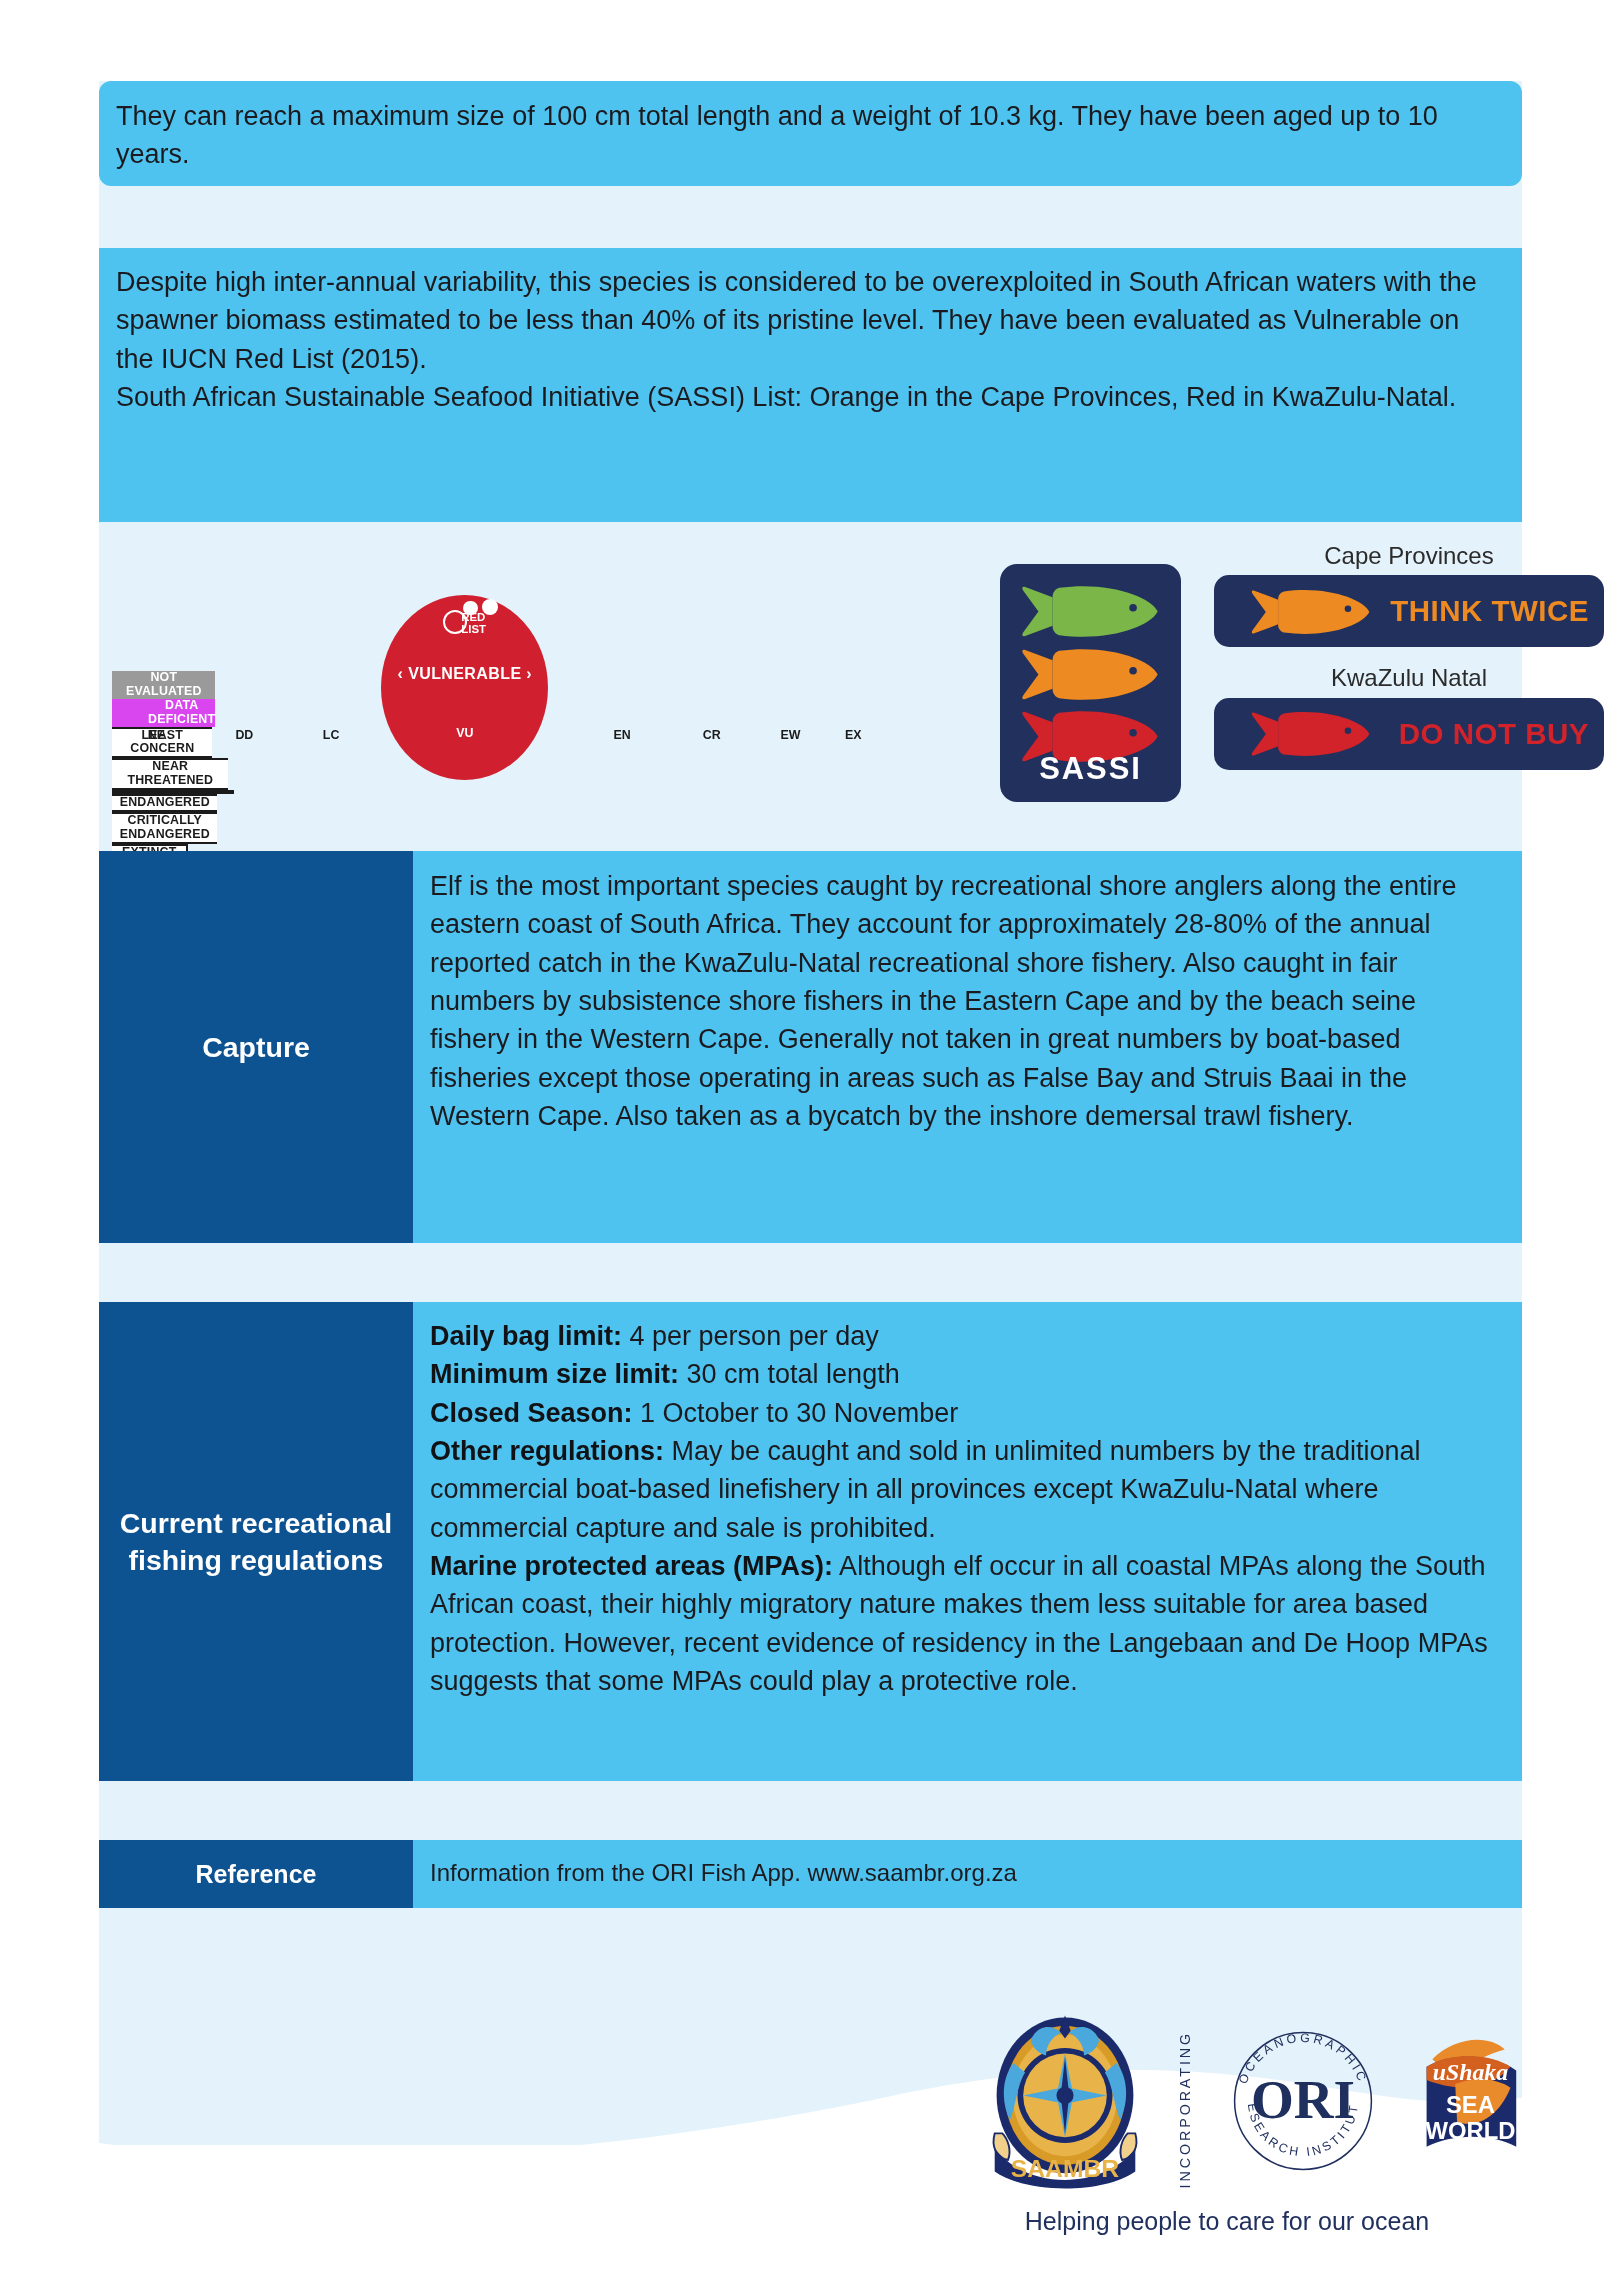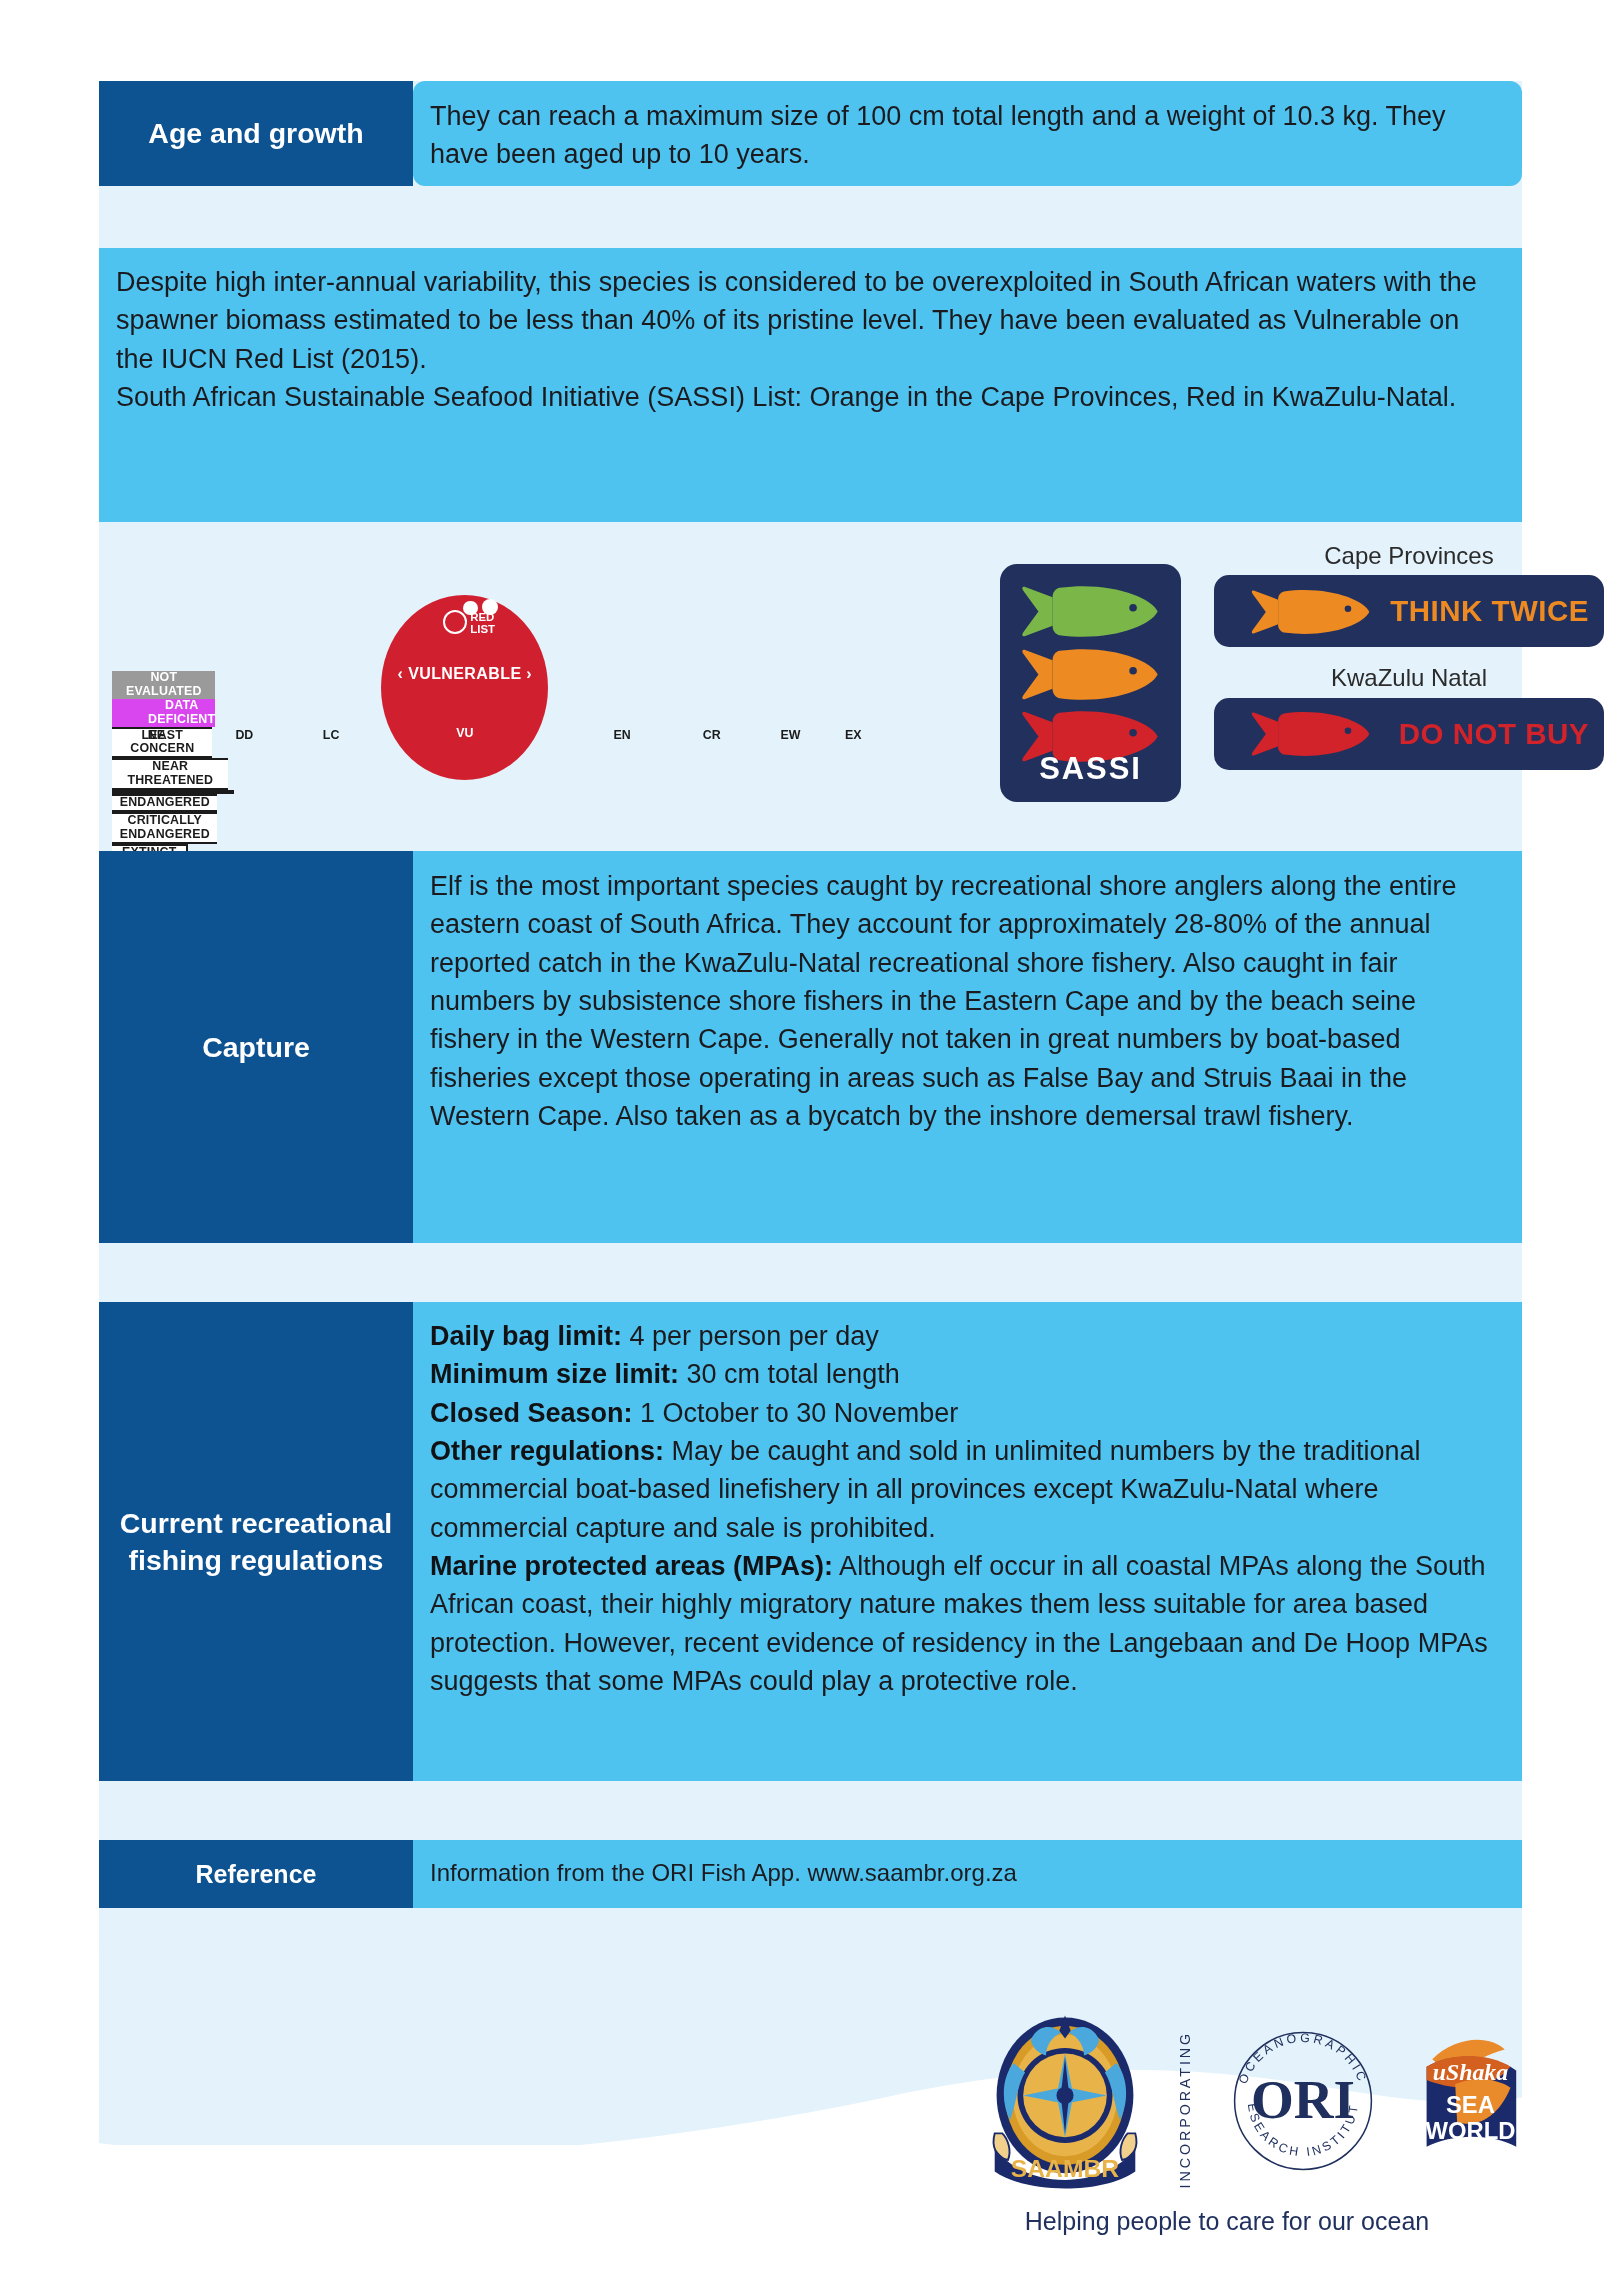--- a/index.html
+++ b/index.html
@@ -80,21 +80,21 @@
   .vu-bubble .vu-text{
     position:absolute;top:70px;left:0;width:167px;text-align:center;
     color:#ffffff;font-size:16px;font-weight:bold;letter-spacing:0.4px;white-space:nowrap;
   }
   .vu-bubble .vu-code{
     position:absolute;top:131px;left:0;width:167px;text-align:center;
     color:#ffffff;font-size:12.4px;font-weight:bold;
   }
   .redlist-mark{position:absolute;top:13.3px;left:48px;width:76px;height:44px;color:#fff;}
   .redlist-mark .rl-text{
-    position:absolute;left:32px;top:3.8px;font-size:11.4px;font-weight:bold;line-height:1.0;margin-left:9px;
+    position:absolute;left:32px;top:3.8px;font-size:11.4px;font-weight:bold;line-height:1.0;
   }
   .rl-dot{position:absolute;background:#fff;border-radius:50%;}
 
   
   .sassi-card{
     position:absolute;left:901px;top:30px;width:181px;height:238px;
     background:#21305c;border-radius:17px;
   }
   .sassi-card .sassi-word{
     position:absolute;bottom:15px;left:0;width:181px;text-align:center;
@@ -135,21 +135,20 @@
   .ori-ring{position:absolute;left:295px;top:21px;width:152px;height:152px;}
   .ushaka{position:absolute;left:466px;top:17px;width:143px;height:143px;}
   .saambr{position:absolute;left:38px;top:3.8px;width:190px;height:190px;}
 </style>
 </head>
 <body>
 
 <div class="page-panel"></div>
 
 <div class="row" id="row-age">
-  <div class="label">Age and growth</div>
   <div class="body">
     <p>They can reach a maximum size of 100 cm total length and a weight of 10.3 kg. They have been aged up to 10 years.</p>
   </div>
 </div>
 
 <div class="row" id="row-status">
   <div class="body">
     <p>Despite high inter-annual variability, this species is considered to be overexploited in South African waters with the spawner biomass estimated to be less than 40% of its pristine level. They have been evaluated as Vulnerable on the IUCN Red List (2015).</p>
     <p>South African Sustainable Seafood Initiative (SASSI) List: Orange in the Cape Provinces, Red in KwaZulu-Natal.</p>
   </div>

